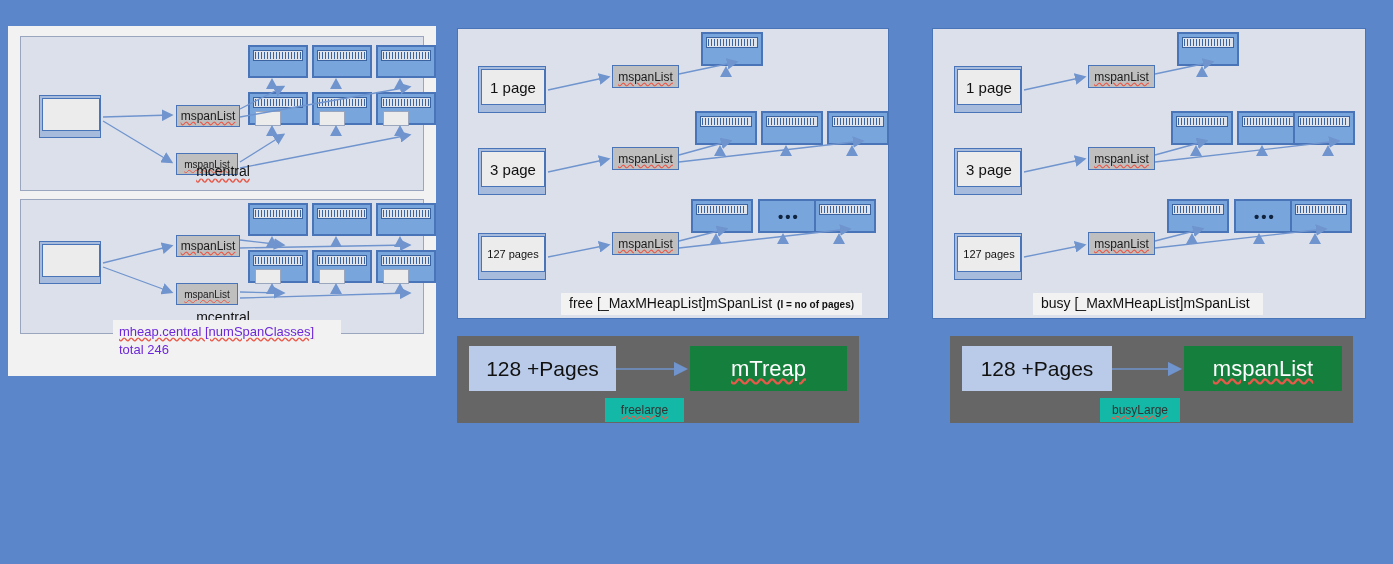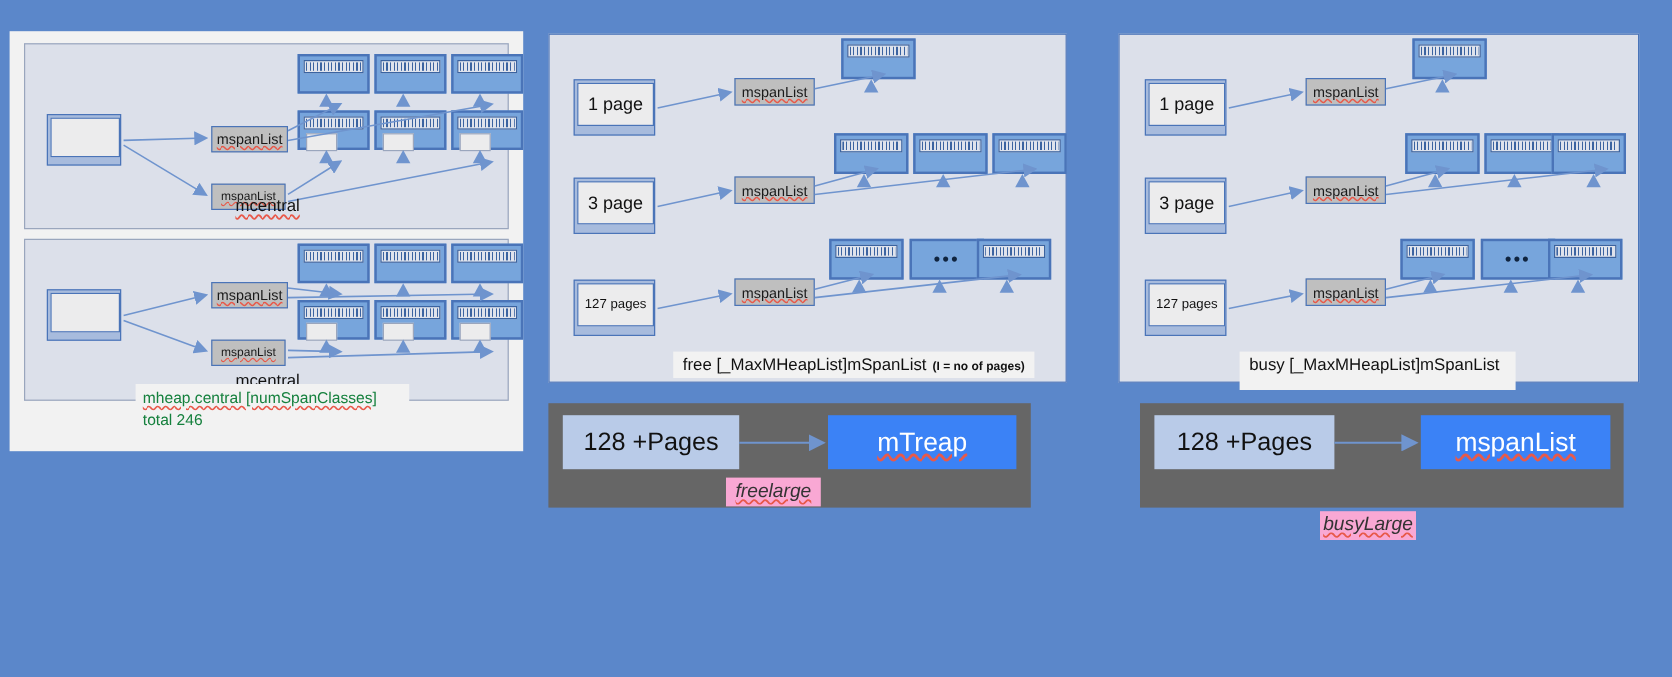--- a/index.html
+++ b/index.html
@@ -123,21 +123,21 @@
     justify-content: center;
     color: #10243f;
     font-size: 15px;
     letter-spacing: 2px;
     font-weight: bold;
   }
 
   
   .note {
     background: #f2f2f2;
-    color: #15803d;
+    color: #6d28d9;
     padding: 3px 6px;
     line-height: 1.35;
   }
   .note .u {
     text-decoration: underline;
     text-decoration-color: #e8594a;
     text-decoration-style: wavy;
   }
   .caption {
     background: #f2f2f2;
@@ -154,21 +154,21 @@
     text-decoration-color: #e8594a;
     text-decoration-style: wavy;
   }
   .caption .sub {
     font-size: 10px;
     font-weight: bold;
   }
 
   
   .orange {
-    background: #3b82f6;
+    background: #15803d;
     color: #111;
     display: flex;
     align-items: center;
     justify-content: center;
   }
   .orange.big {
     color: #ffffff;
     font-size: 22px;
     text-decoration: underline;
     text-decoration-color: #e8594a;
@@ -179,30 +179,29 @@
   .greyblock { background: #666666; }
   .lavender {
     background: #b9cbe8;
     color: #111;
     display: flex;
     align-items: center;
     justify-content: center;
     font-size: 21px;
   }
   .smalltag {
-    background: #f9a8d4;
+    background: #14b8a6;
     color: #333;
     display: flex;
     align-items: center;
     justify-content: center;
-    font-size: 16px;
+    font-size: 12px;
     text-decoration: underline;
     text-decoration-color: #e8594a;
     text-decoration-style: wavy;
-    font-style: italic;
   }
 
   svg.arrows { position: absolute; left: 0; top: 0; overflow: visible; pointer-events: none; }
 </style>
 </head>
 <body>
 
 <div class="canvas">
 
   <div class="abs panel-light" style="left:8px; top:26px; width:428px; height:350px;">
@@ -443,28 +442,28 @@
       <path d="M395,116 L401,127 L389,127 z" fill="#6f94ce"></path>
 
       <line x1="91" y1="228" x2="151" y2="216" stroke="#6f94ce" stroke-width="1.3" marker-end="url(#ah)"></line>
       <line x1="222" y1="212" x2="269" y2="200" stroke="#6f94ce" stroke-width="1.3" marker-end="url(#ah)"></line>
       <line x1="222" y1="219" x2="392" y2="200" stroke="#6f94ce" stroke-width="1.3" marker-end="url(#ah)"></line>
       <path d="M259,204 L265,215 L253,215 z" fill="#6f94ce"></path>
       <path d="M326,204 L332,215 L320,215 z" fill="#6f94ce"></path>
       <path d="M382,204 L388,215 L376,215 z" fill="#6f94ce"></path>
     </svg>
 
-    <div class="abs caption" style="left:100px; top:264px; height:32px;">
+    <div class="abs caption" style="left:100px; top:264px; height:22px;">
       <span class="main">busy [_MaxMHeapList]mSpanList</span>
       <span class="sub"></span>
     </div>
   </div>
 
   <div class="abs greyblock" style="left:950px; top:336px; width:403px; height:87px;">
     <div class="abs lavender" style="left:12px; top:10px; width:150px; height:45px;">128 +Pages</div>
     <div class="abs orange big" style="left:234px; top:10px; width:158px; height:45px;">mspanList</div>
     <svg class="arrows" width="403" height="87">
       <line x1="162" y1="33" x2="229" y2="33" stroke="#6f94ce" stroke-width="1.6" marker-end="url(#ah)"></line>
     </svg>
-    <div class="abs smalltag" style="left:150px; top:62px; width:80px; height:24px;margin-top:28px;">busyLarge</div>
+    <div class="abs smalltag" style="left:150px; top:62px; width:80px; height:24px;">busyLarge</div>
   </div>
 
 </div>
 
 </body></html>

